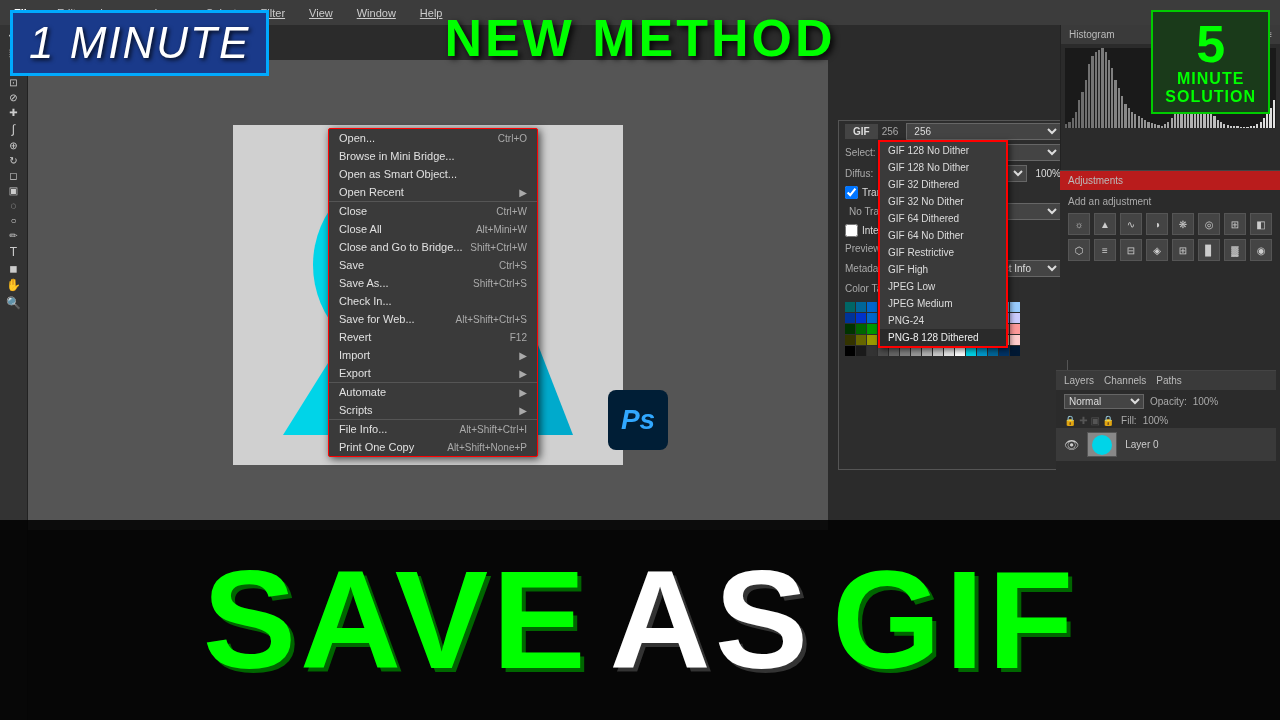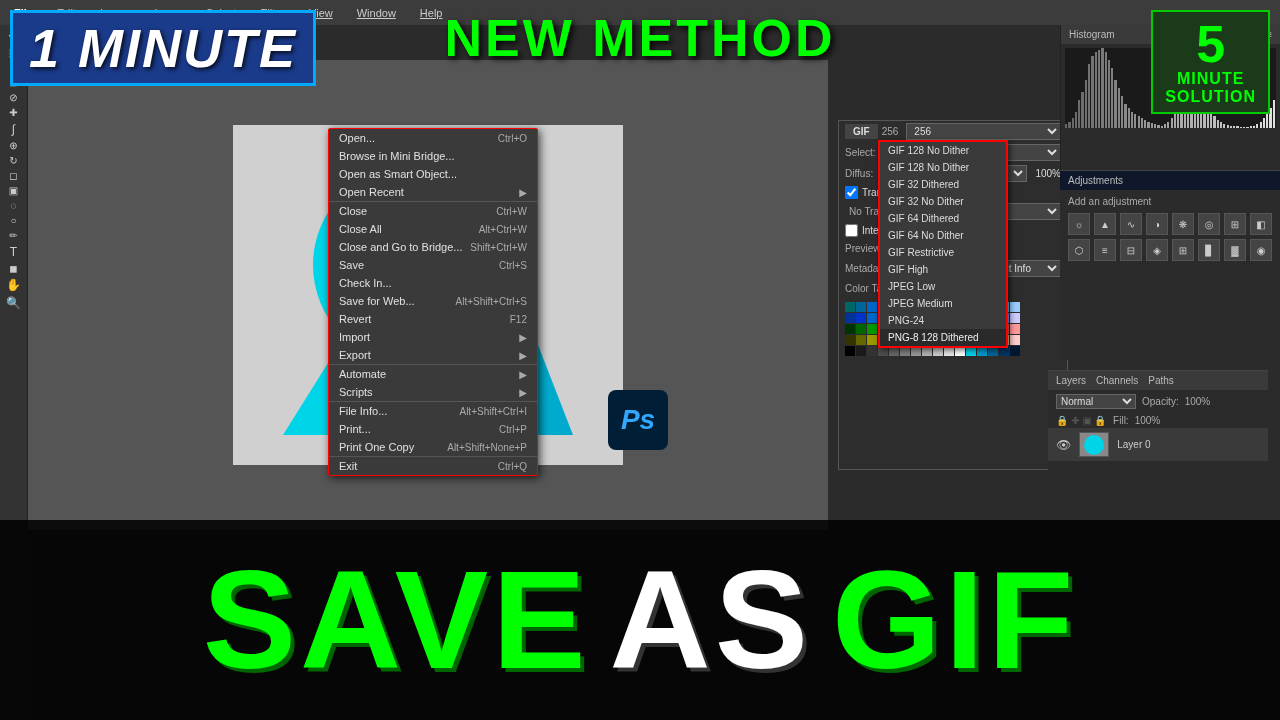--- a/index.html
+++ b/index.html
@@ -270,21 +270,21 @@
     .histogram-bar {
       position: absolute;
       bottom: 0;
       background: #666;
     }
 
     
     .layers-panel {
       position: absolute;
       top: 370px;
-      right: 12px;
+      right: 4px;
       width: 220px;
       height: 200px;
       background: #2b2b2b;
       border-top: 1px solid #444;
     }
 
     .layers-header {
       background: #3a3a3a;
       padding: 4px 8px;
       font-size: 10px;
@@ -314,22 +314,22 @@
       position: absolute;
       top: 10px;
       left: 10px;
       background: #1a3a8a;
       border: 3px solid #00aaff;
       padding: 8px 16px;
       z-index: 200;
     }
 
     .text-1minute {
-      font-size: 54px;
-      font-weight: 700;
+      font-size: 44px;
+      font-weight: 400;
       color: #ffffff;
       font-style: italic;
       text-shadow: 2px 2px 4px rgba(0,0,0,0.8);
       line-height: 1;
       letter-spacing: 2px;
     }
 
     .overlay-new-method {
       position: absolute;
       top: 8px;
@@ -448,21 +448,21 @@
       position: absolute;
       top: 170px;
       right: 0;
       width: 220px;
       height: 190px;
       background: #2b2b2b;
       border-top: 1px solid #444;
     }
 
     .adj-header {
-      background: #0f172a;
+      background: #b91c1c;
       padding: 4px 8px;
       font-size: 10px;
       color: #bbb;
     }
 
     .adj-content {
       padding: 6px 8px;
       font-size: 10px;
       color: #aaa;
     }
@@ -559,29 +559,33 @@
   <div class="menu-row">
     <span>Open Recent</span>
     <span class="arrow">▶</span>
   </div>
   <div class="menu-row separator">
     <span>Close</span>
     <span class="shortcut">Ctrl+W</span>
   </div>
   <div class="menu-row">
     <span>Close All</span>
-    <span class="shortcut">Alt+Ctrl+W</span>
+    <span class="shortcut">Alt+Mini+W</span>
   </div>
   <div class="menu-row">
     <span>Close and Go to Bridge...</span>
     <span class="shortcut">Shift+Ctrl+W</span>
   </div>
   <div class="menu-row">
     <span>Save</span>
     <span class="shortcut">Ctrl+S</span>
+  </div>
+  <div class="menu-row">
+    <span>Save As...</span>
+    <span class="shortcut">Shift+Ctrl+S</span>
   </div>
   <div class="menu-row">
     <span>Check In...</span>
     <span class="shortcut"></span>
   </div>
   <div class="menu-row">
     <span>Save for Web...</span>
     <span class="shortcut">Alt+Shift+Ctrl+S</span>
   </div>
   <div class="menu-row">
@@ -602,30 +606,22 @@
   </div>
   <div class="menu-row">
     <span>Scripts</span>
     <span class="arrow">▶</span>
   </div>
   <div class="menu-row separator">
     <span>File Info...</span>
     <span class="shortcut">Alt+Shift+Ctrl+I</span>
   </div>
   <div class="menu-row">
-    <span>Print...</span>
-    <span class="shortcut">Ctrl+P</span>
-  </div>
-  <div class="menu-row">
     <span>Print One Copy</span>
     <span class="shortcut">Alt+Shift+None+P</span>
-  </div>
-  <div class="menu-row separator">
-    <span>Exit</span>
-    <span class="shortcut">Ctrl+Q</span>
   </div>
 </div>
 
 <div class="save-web-panel">
   <div class="panel-row">
     <span style="background:#444; color:#ddd; padding:2px 8px; font-size:10px; font-weight:bold;">GIF</span>
     <span style="margin-left:auto; color:#aaa; font-size:10px;">256</span>
     <select class="panel-select" style="width:50px; margin-left:4px;">
       <option>256</option>
       <option>128</option>

